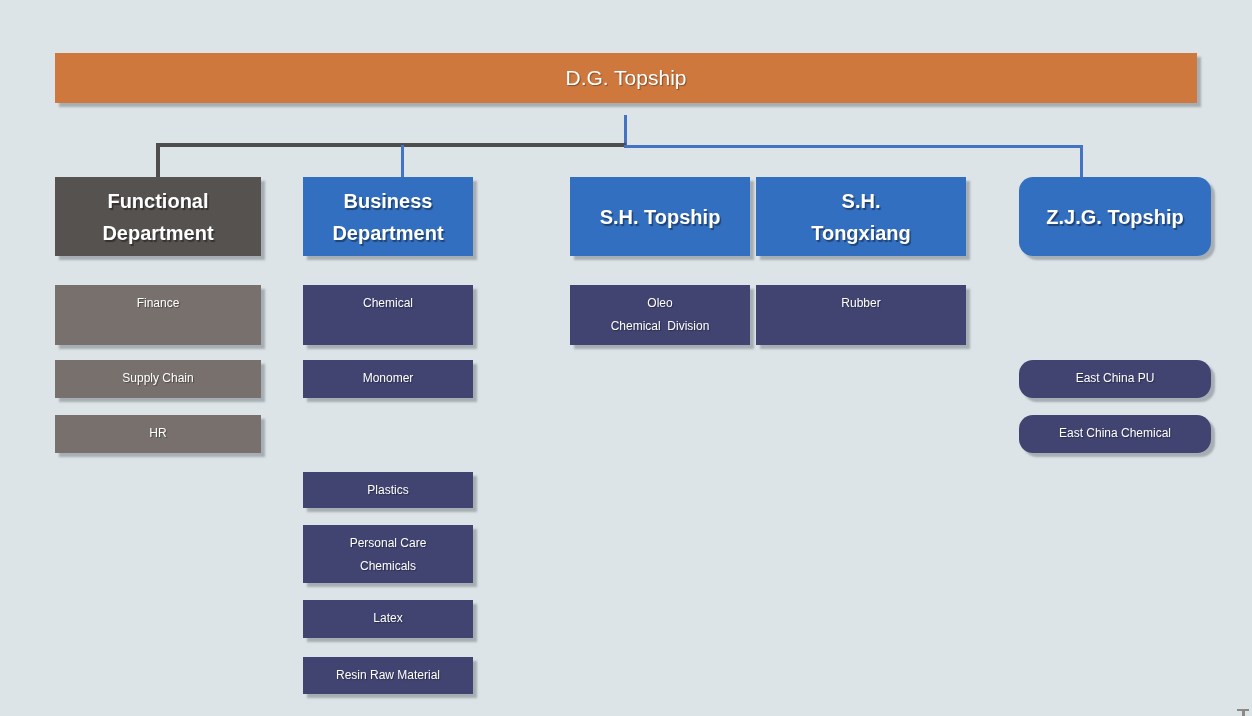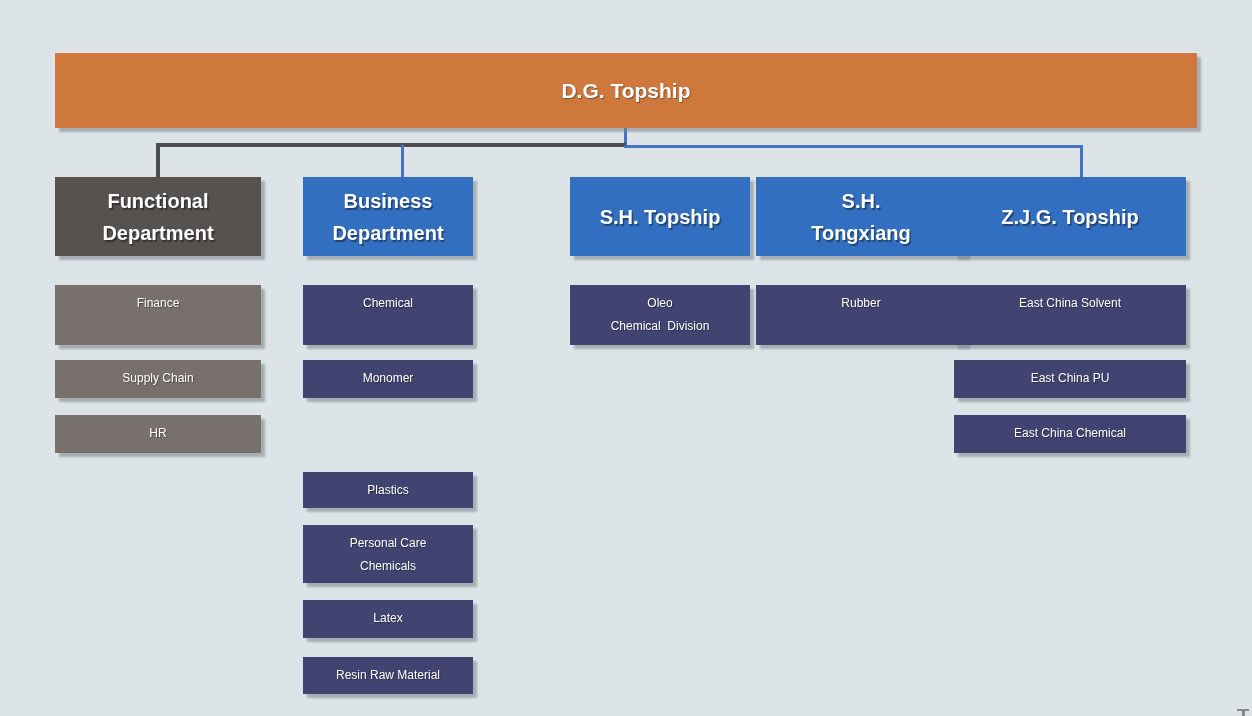--- a/index.html
+++ b/index.html
@@ -30,24 +30,24 @@
     color: #ffffff;
     box-sizing: border-box;
     box-shadow: 4px 4px 2px rgba(120,129,139,0.55);
     z-index: 2;
   }
   .box span {
     white-space: pre-wrap;
     display: block;
   }
   .banner {
-    left: 55px; top: 53px; width: 1142px; height: 75px;
+    left: 55px; top: 53px; width: 1142px; height: 50px;
     background: #ce783e;
     font-size: 21px;
-    font-weight: bold;
+    font-weight: normal;
     text-shadow: 1px 1px 1px rgba(0,0,0,0.35);
   }
   .hdr {
     font-size: 20px;
     font-weight: bold;
     line-height: 32px;
     text-shadow: 1.5px 1.5px 1px rgba(0,0,0,0.4);
   }
   .blue  { background: #336fc0; }
   .ghead { background: #565250; justify-content: center; }
@@ -59,21 +59,21 @@
     text-shadow: 1px 1px 1px rgba(0,0,0,0.35);
   }
   .navy  { background: #414471; }
   .gchild{ background: #77706c; }
 
   
   .c1 { left: 55px;  width: 206px; }
   .c2 { left: 303px; width: 170px; }
   .c3 { left: 538px; width: 180px; margin-left: 32px; }
   .c4 { left: 756px; width: 210px; }
-  .c5 { left: 954px; width: 232px; }
+  .c5 { left: 1019px; width: 192px; border-radius: 14px; }
   
   .rH { top: 177px; height: 79px; }
   .rA { top: 285px; height: 60px; }
   .rB { top: 360px; height: 38px; }
   .rC { top: 415px; height: 38px; }
   .rD { top: 472px; height: 36px; }
   .rE { top: 525px; height: 58px; }
   .rF { top: 600px; height: 38px; }
   .rG { top: 657px; height: 37px; }
 
@@ -158,23 +158,20 @@
     <span>S.H.
 Tongxiang</span>
   </div>
   <div class="box child navy c4 rA">
     <span>Rubber</span>
   </div>
 
   <div class="box hdr blue c5 rH">
     <span>Z.J.G. Topship</span>
   </div>
-  <div class="box child navy c5 rA">
-    <span>East China Solvent</span>
-  </div>
   <div class="box child navy c5 rB">
     <span>East China PU</span>
   </div>
   <div class="box child navy c5 rC">
     <span>East China Chemical</span>
   </div>
 
   <div class="tmark-bar"></div>
   <div class="tmark-stem"></div>
 

